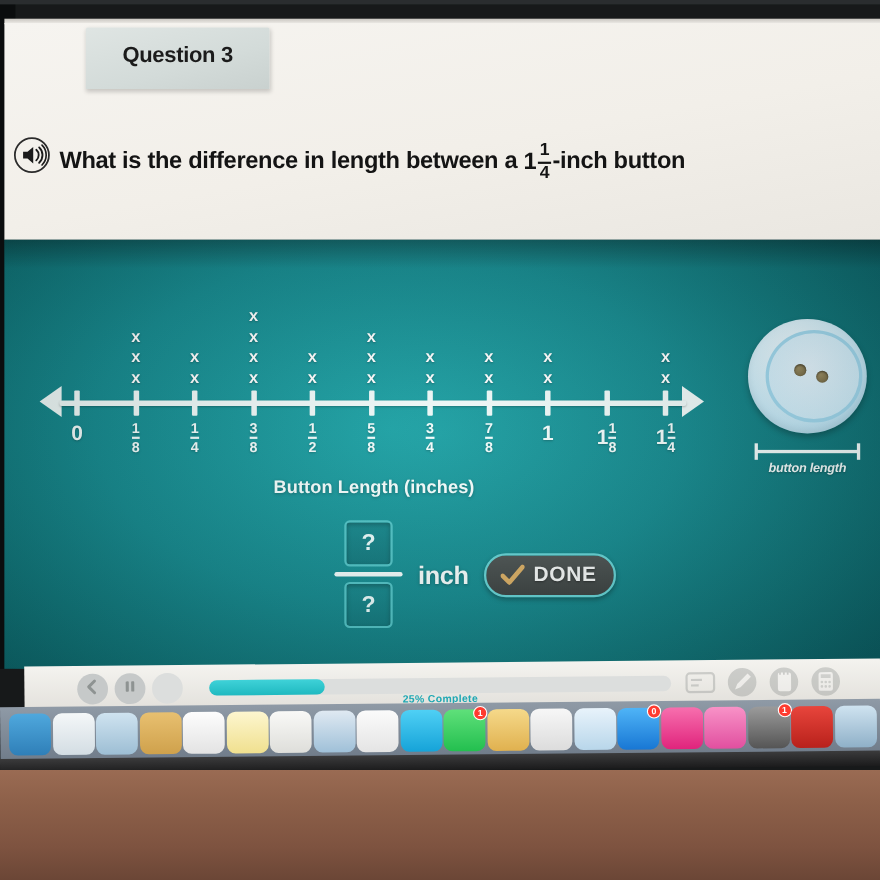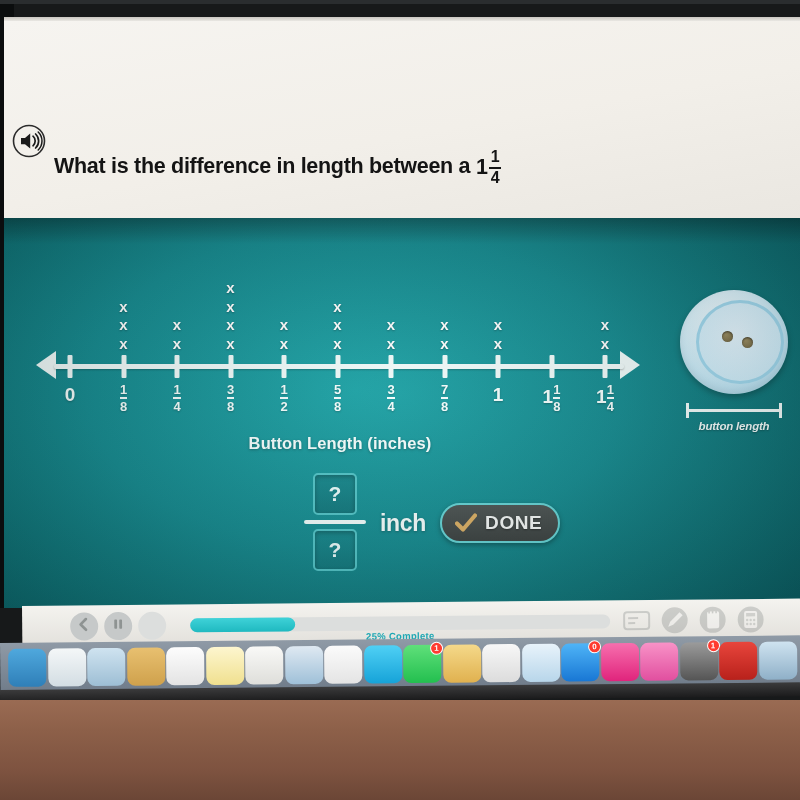--- a/index.html
+++ b/index.html
@@ -59,21 +59,21 @@
     font-size: 20px; font-weight: bold; color: #1b1b1b;
     letter-spacing: -.3px;
   }
 
   .speaker-icon {
     position: absolute; left: 8px; top: 103px;
     width: 34px; height: 34px;
   }
 
   .qtext {
-    position: absolute; left: 50px; top: 120px; width: 730px;
+    position: absolute; left: 50px; top: 100px; width: 730px;
     font-size: 21.5px; font-weight: bold; color: #141414;
     line-height: 50px; letter-spacing: -.3px;
   }
   .qline { display: block; white-space: nowrap; }
 
   .mixnum { display: inline-block; vertical-align: middle; }
 
   .frac {
     display: inline-block; vertical-align: middle;
     text-align: center;
@@ -323,35 +323,38 @@
 
 <div id="stage">
 
   <div class="screen-dark-left"></div>
   <div class="screen-dark-top"></div>
 
   <div class="titlebar-rule"></div>
 
   <div class="qpanel">
 
+    <div class="qtab">
+      <div class="qtab-label">Question 3</div>
+    </div>
 
     <div class="speaker-icon">
       <svg viewBox="0 0 34 34" width="34" height="34">
         <circle cx="17" cy="17" r="15.5" fill="none" stroke="#2b2b2b" stroke-width="1.6"></circle>
         <path d="M9 14 h4 l5.2-4.4 v15 L13 20.2 H9 Z" fill="#1b1b1b"></path>
         <path d="M21 12.2 a6.4 6.4 0 0 1 0 9.6" fill="none" stroke="#1b1b1b" stroke-width="1.7" stroke-linecap="round"></path>
         <path d="M23.6 10 a9.6 9.6 0 0 1 0 14" fill="none" stroke="#1b1b1b" stroke-width="1.7" stroke-linecap="round"></path>
         <path d="M26.2 8 a12.6 12.6 0 0 1 0 18" fill="none" stroke="#1b1b1b" stroke-width="1.5" stroke-linecap="round"></path>
       </svg>
     </div>
 
     <div class="qtext">
       <span class="qline">
         <span>What is the difference in length between a</span>
-        <span class="mixnum"><span>1</span><span class="frac"><span class="num">1</span><span class="bar"></span><span class="den">4</span></span></span>
+        <span class="mixnum"><span>1</span><span class="frac"><span class="num">1</span><span class="bar"></span><span class="den">4</span></span></span><span>-inch button</span>
       </span>
     </div>
   </div>
 
   <div class="teal">
     <div class="teal-topshade"></div>
 
     <div class="plot">
       <div class="arrow-l"></div>
       <div class="arrow-r"></div>

